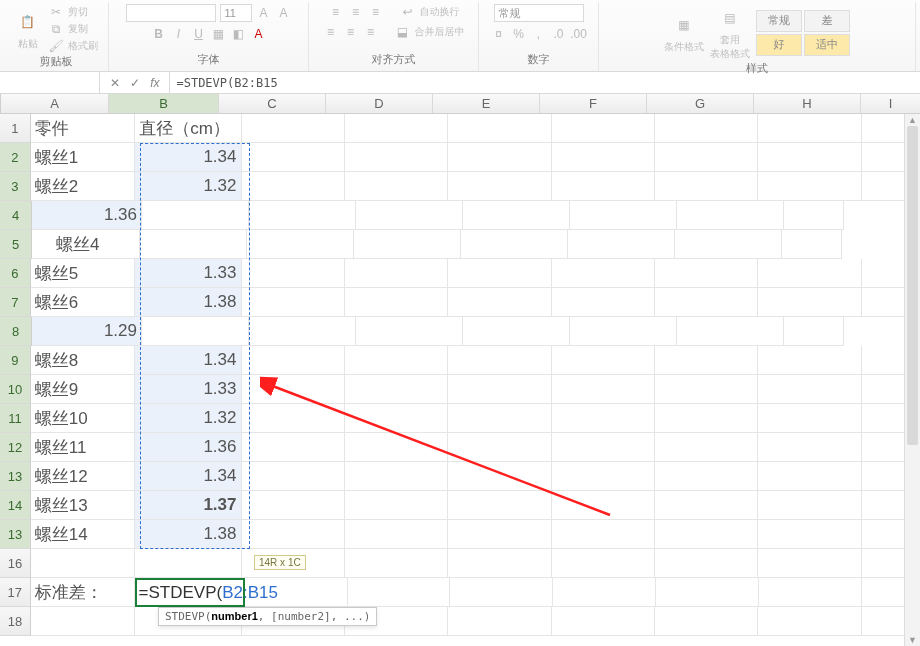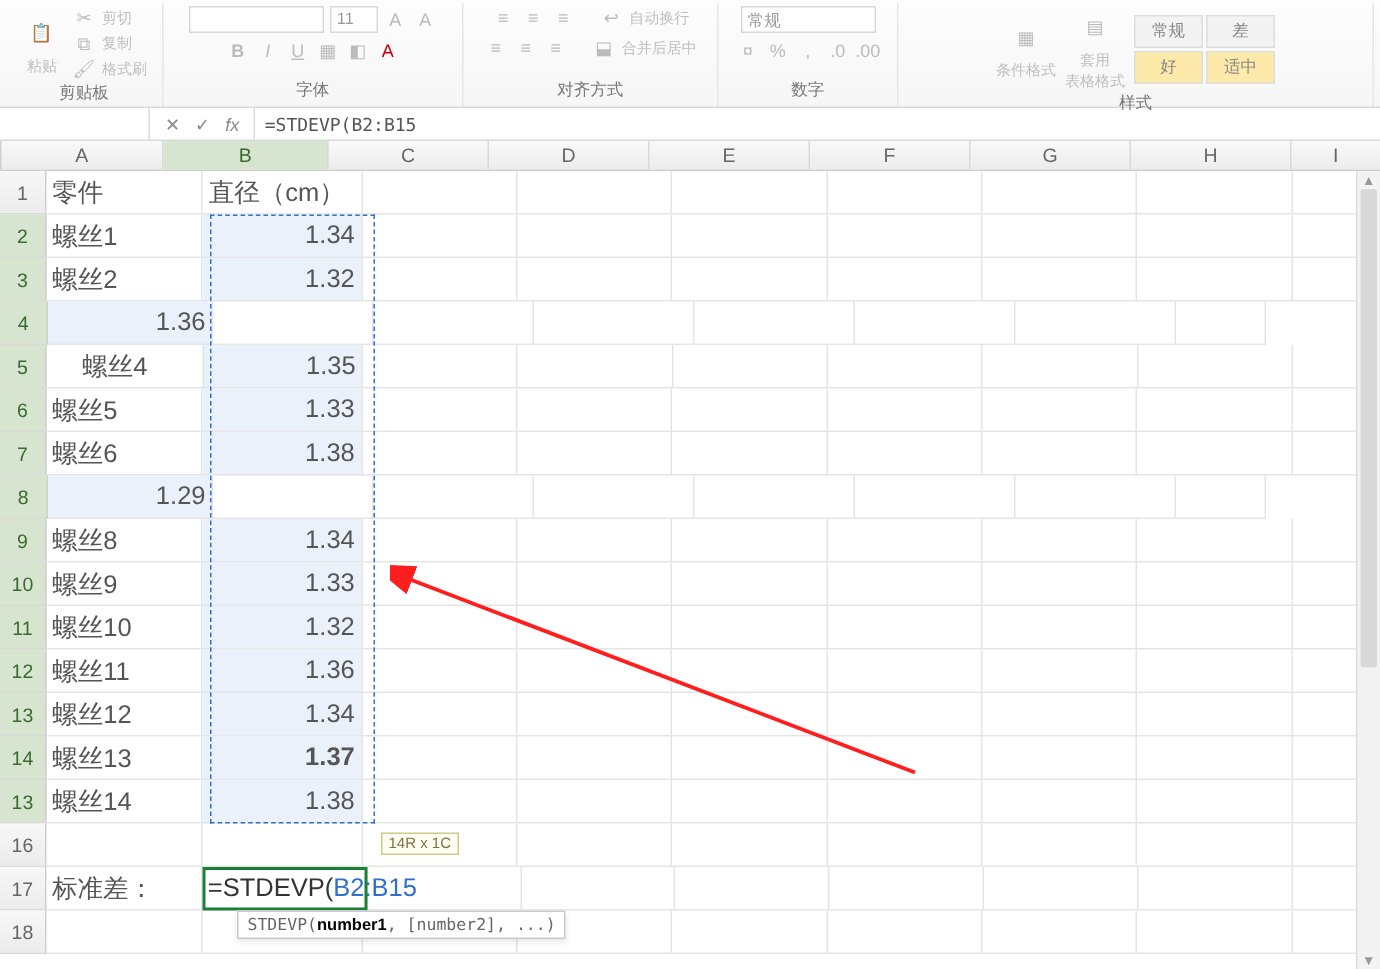--- a/index.html
+++ b/index.html
@@ -244,21 +244,20 @@
       <div class="cell t-left" style="width: 107px;"></div>
       <div class="cell t-left" style="width: 107px;"></div>
       <div class="cell t-left" style="width: 107px;"></div>
       <div class="cell t-left" style="width: 107px;"></div>
       <div class="cell t-left" style="width: 107px;"></div>
       <div class="cell t-left" style="width: 60px;"></div>
     </div>
     <div class="row">
       <div class="rowhdr sel">5</div>
       <div class="cell t-left" style="width: 108px; padding-left: 24px;">螺丝4</div>
-      <div class="cell selrange t-right" style="width: 110px;">1.35</div>
       <div class="cell t-left" style="width: 107px;"></div>
       <div class="cell t-left" style="width: 107px;"></div>
       <div class="cell t-left" style="width: 107px;"></div>
       <div class="cell t-left" style="width: 107px;"></div>
       <div class="cell t-left" style="width: 107px;"></div>
       <div class="cell t-left" style="width: 107px;"></div>
       <div class="cell t-left" style="width: 60px;"></div>
     </div>
     <div class="row">
       <div class="rowhdr sel">6</div>

